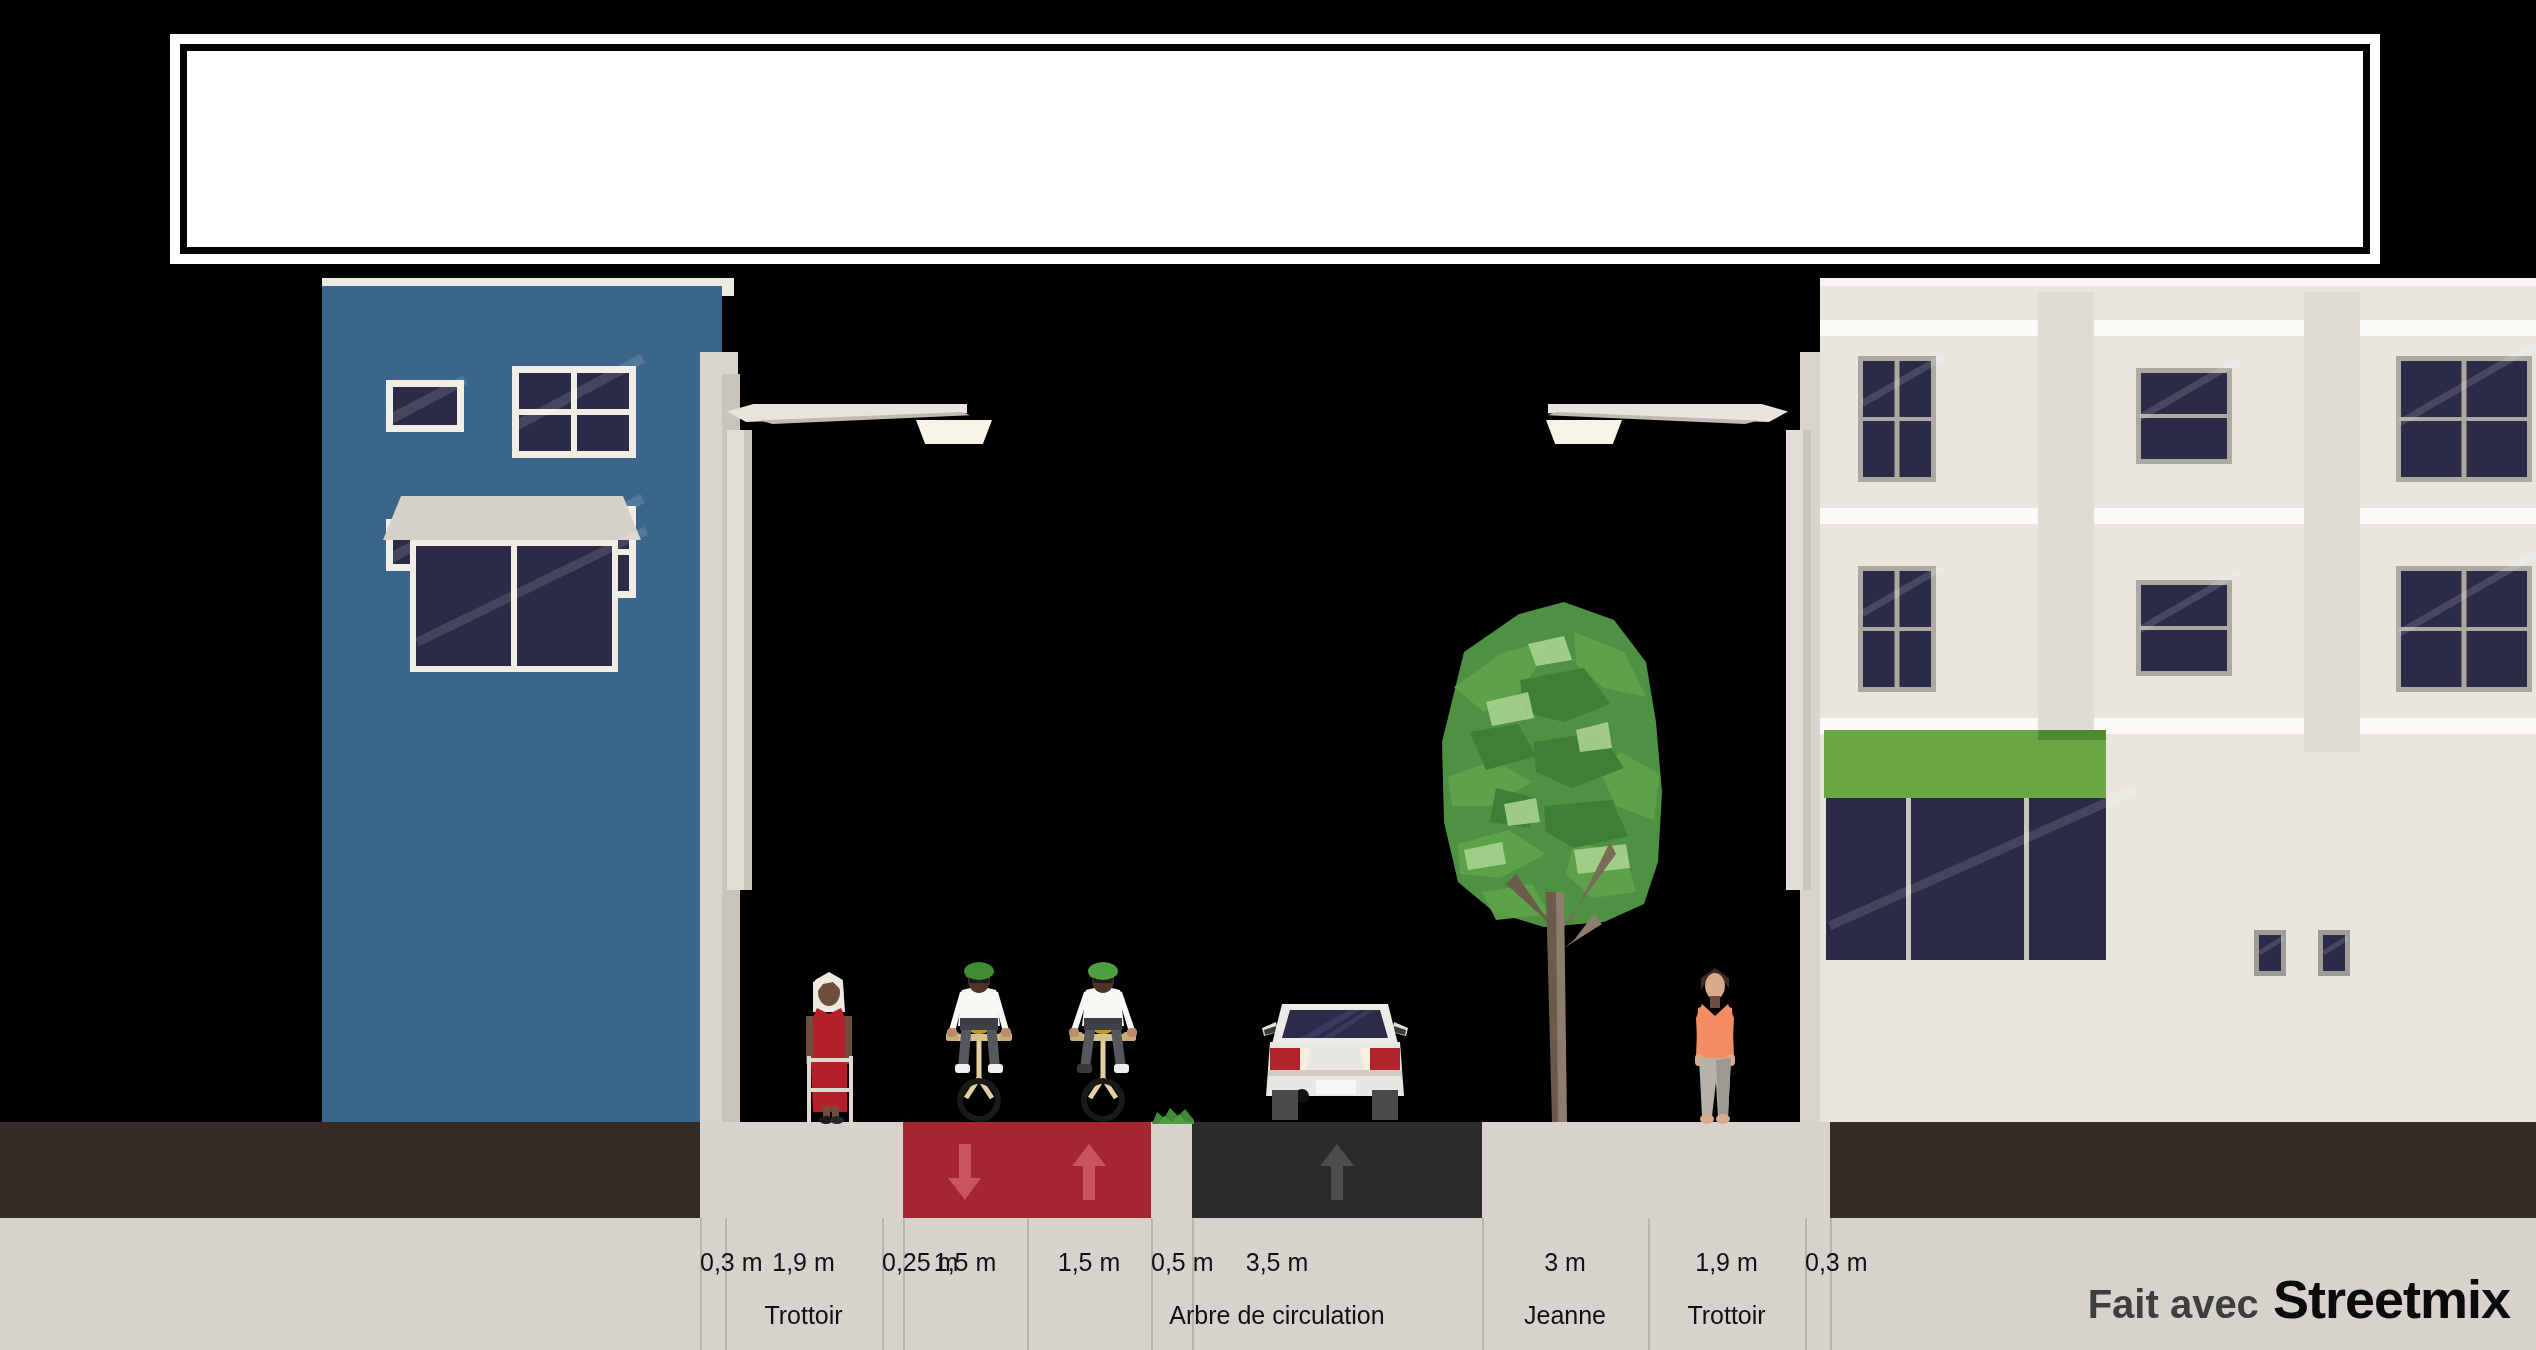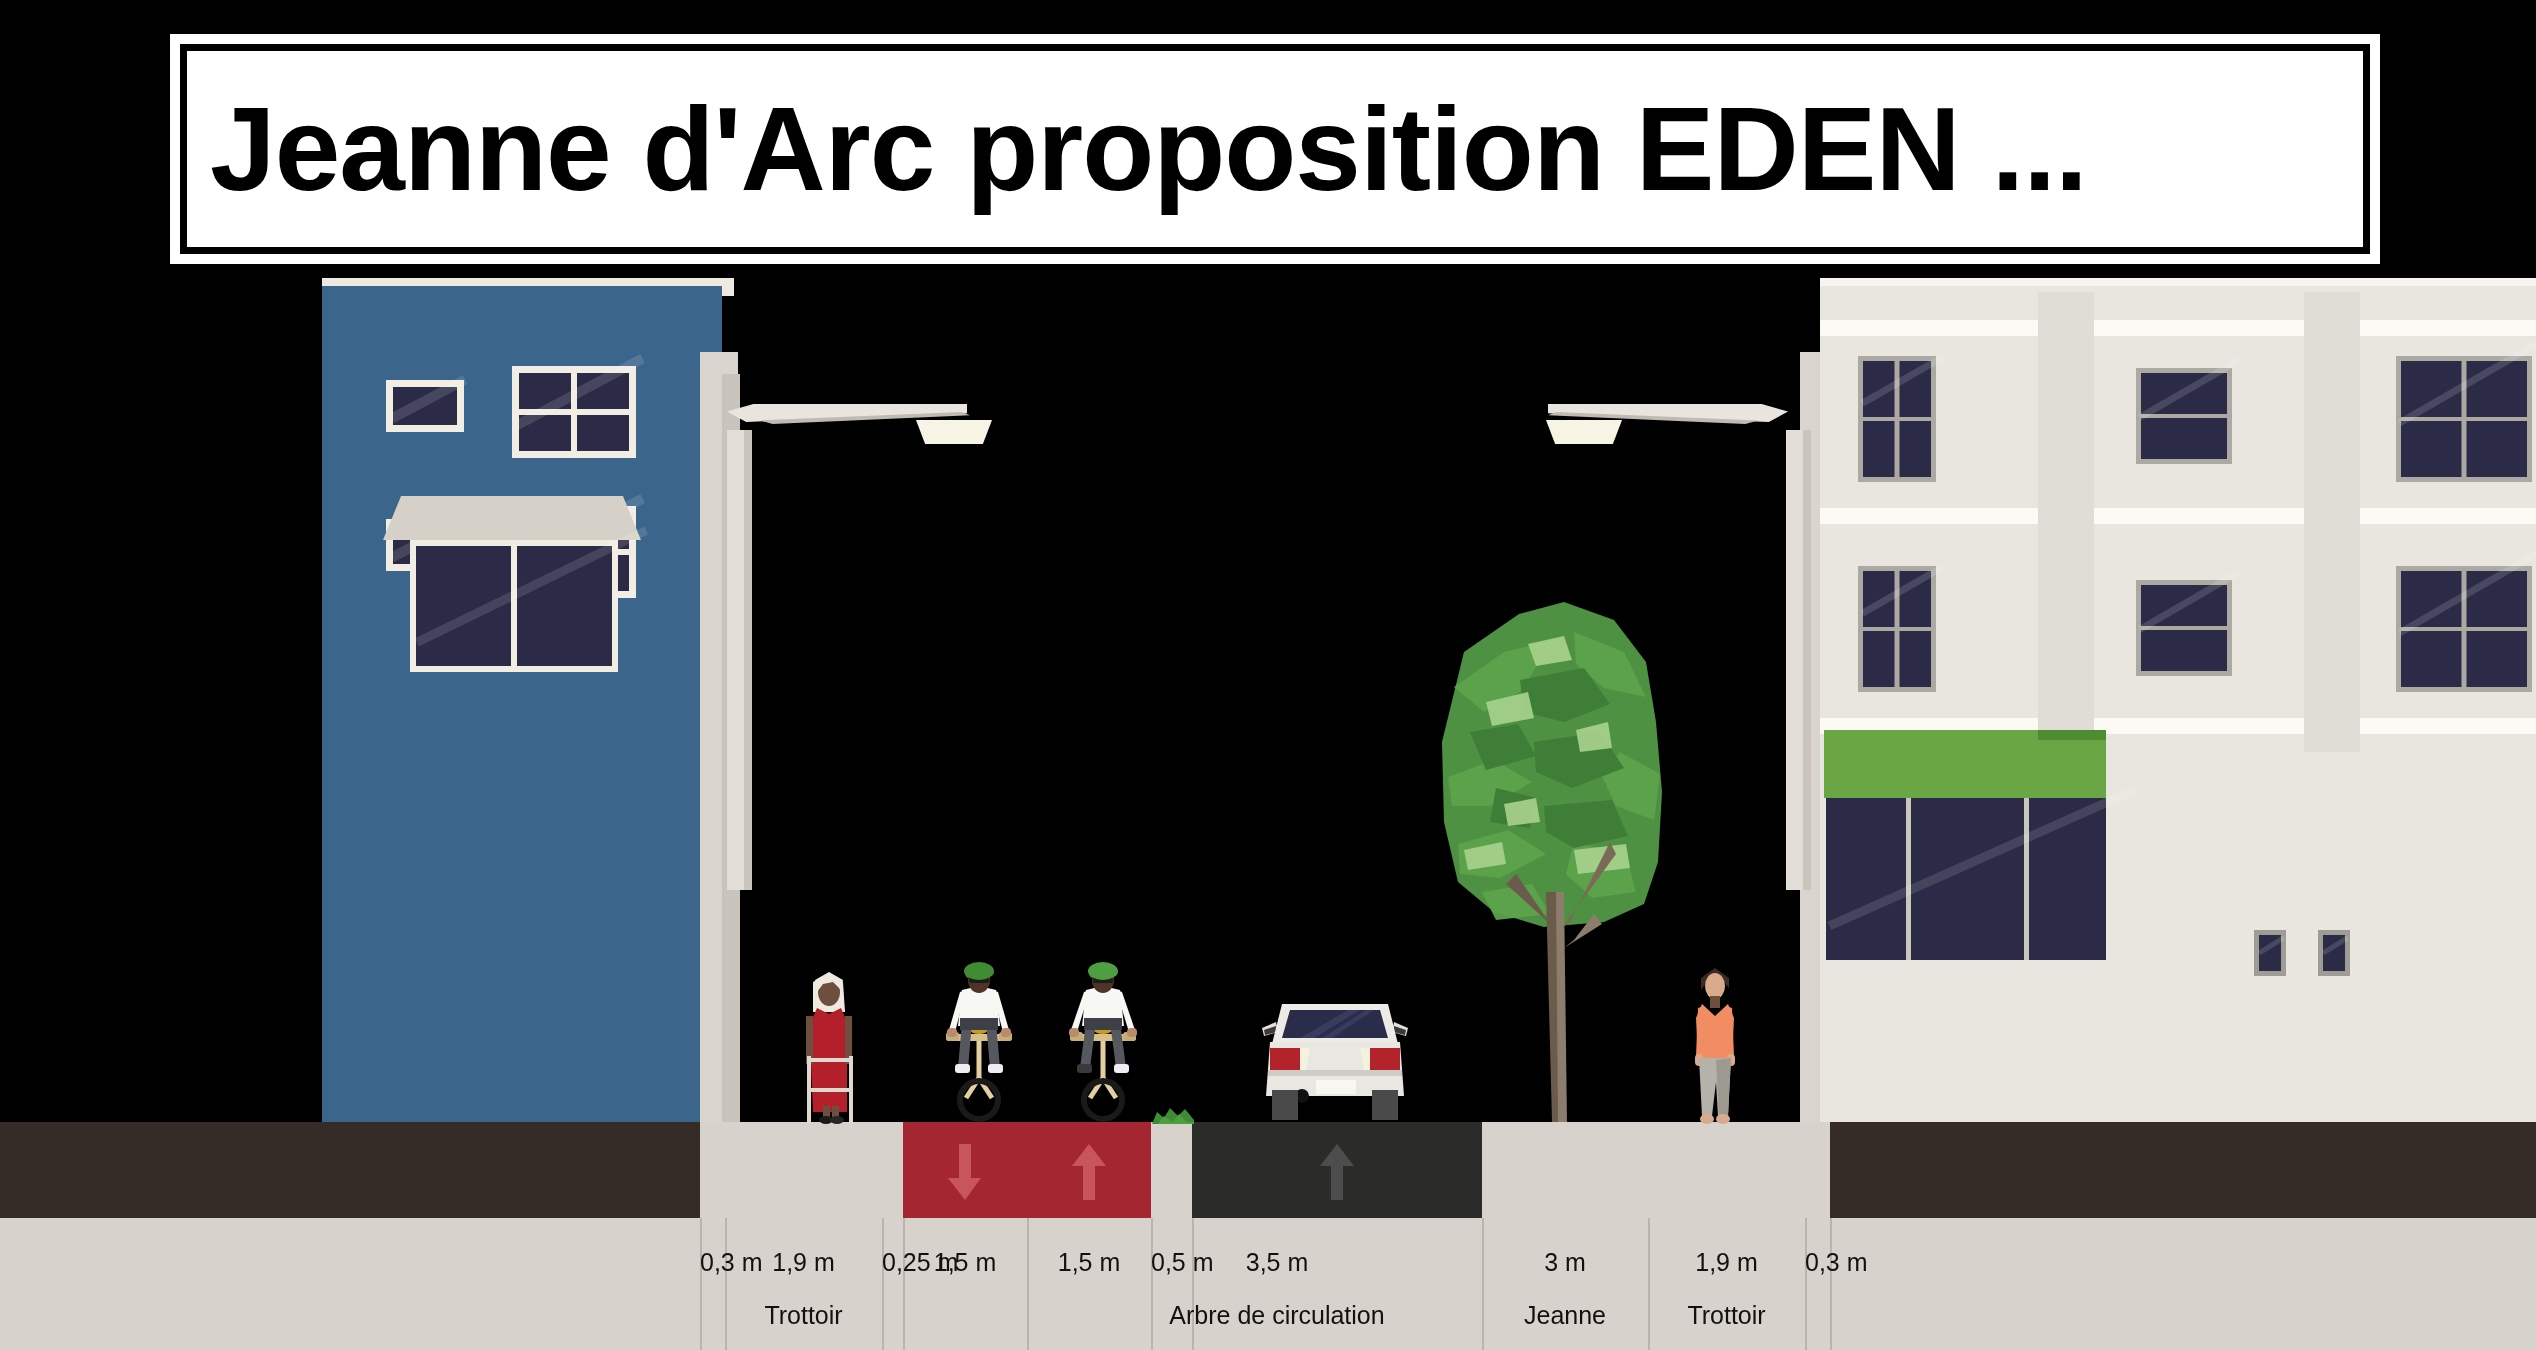--- a/index.html
+++ b/index.html
@@ -470,19 +470,22 @@
   </div>
   <div class="lbl" style="left:1648px;top:1250px;width:157px">
     <span class="w">1,9 m</span>
     <span class="n">Trottoir</span>
   </div>
   <div class="lbl" style="left:1805px;top:1250px;width:25px">
     <span class="w">0,3 m</span>
     <span class="n"></span>
   </div>
 
+  <div class="brand">
+    <span class="fait">Fait avec</span>
+    <span class="sm">Streetmix</span>
+  </div>
 
   <div class="plaque">
     <div class="plaque-inner"></div>
-    <div class="plaque-text">Jeanne d'Arc proposition EDEN ...</div>
   </div>
 
 </div>
 
 </body></html>

